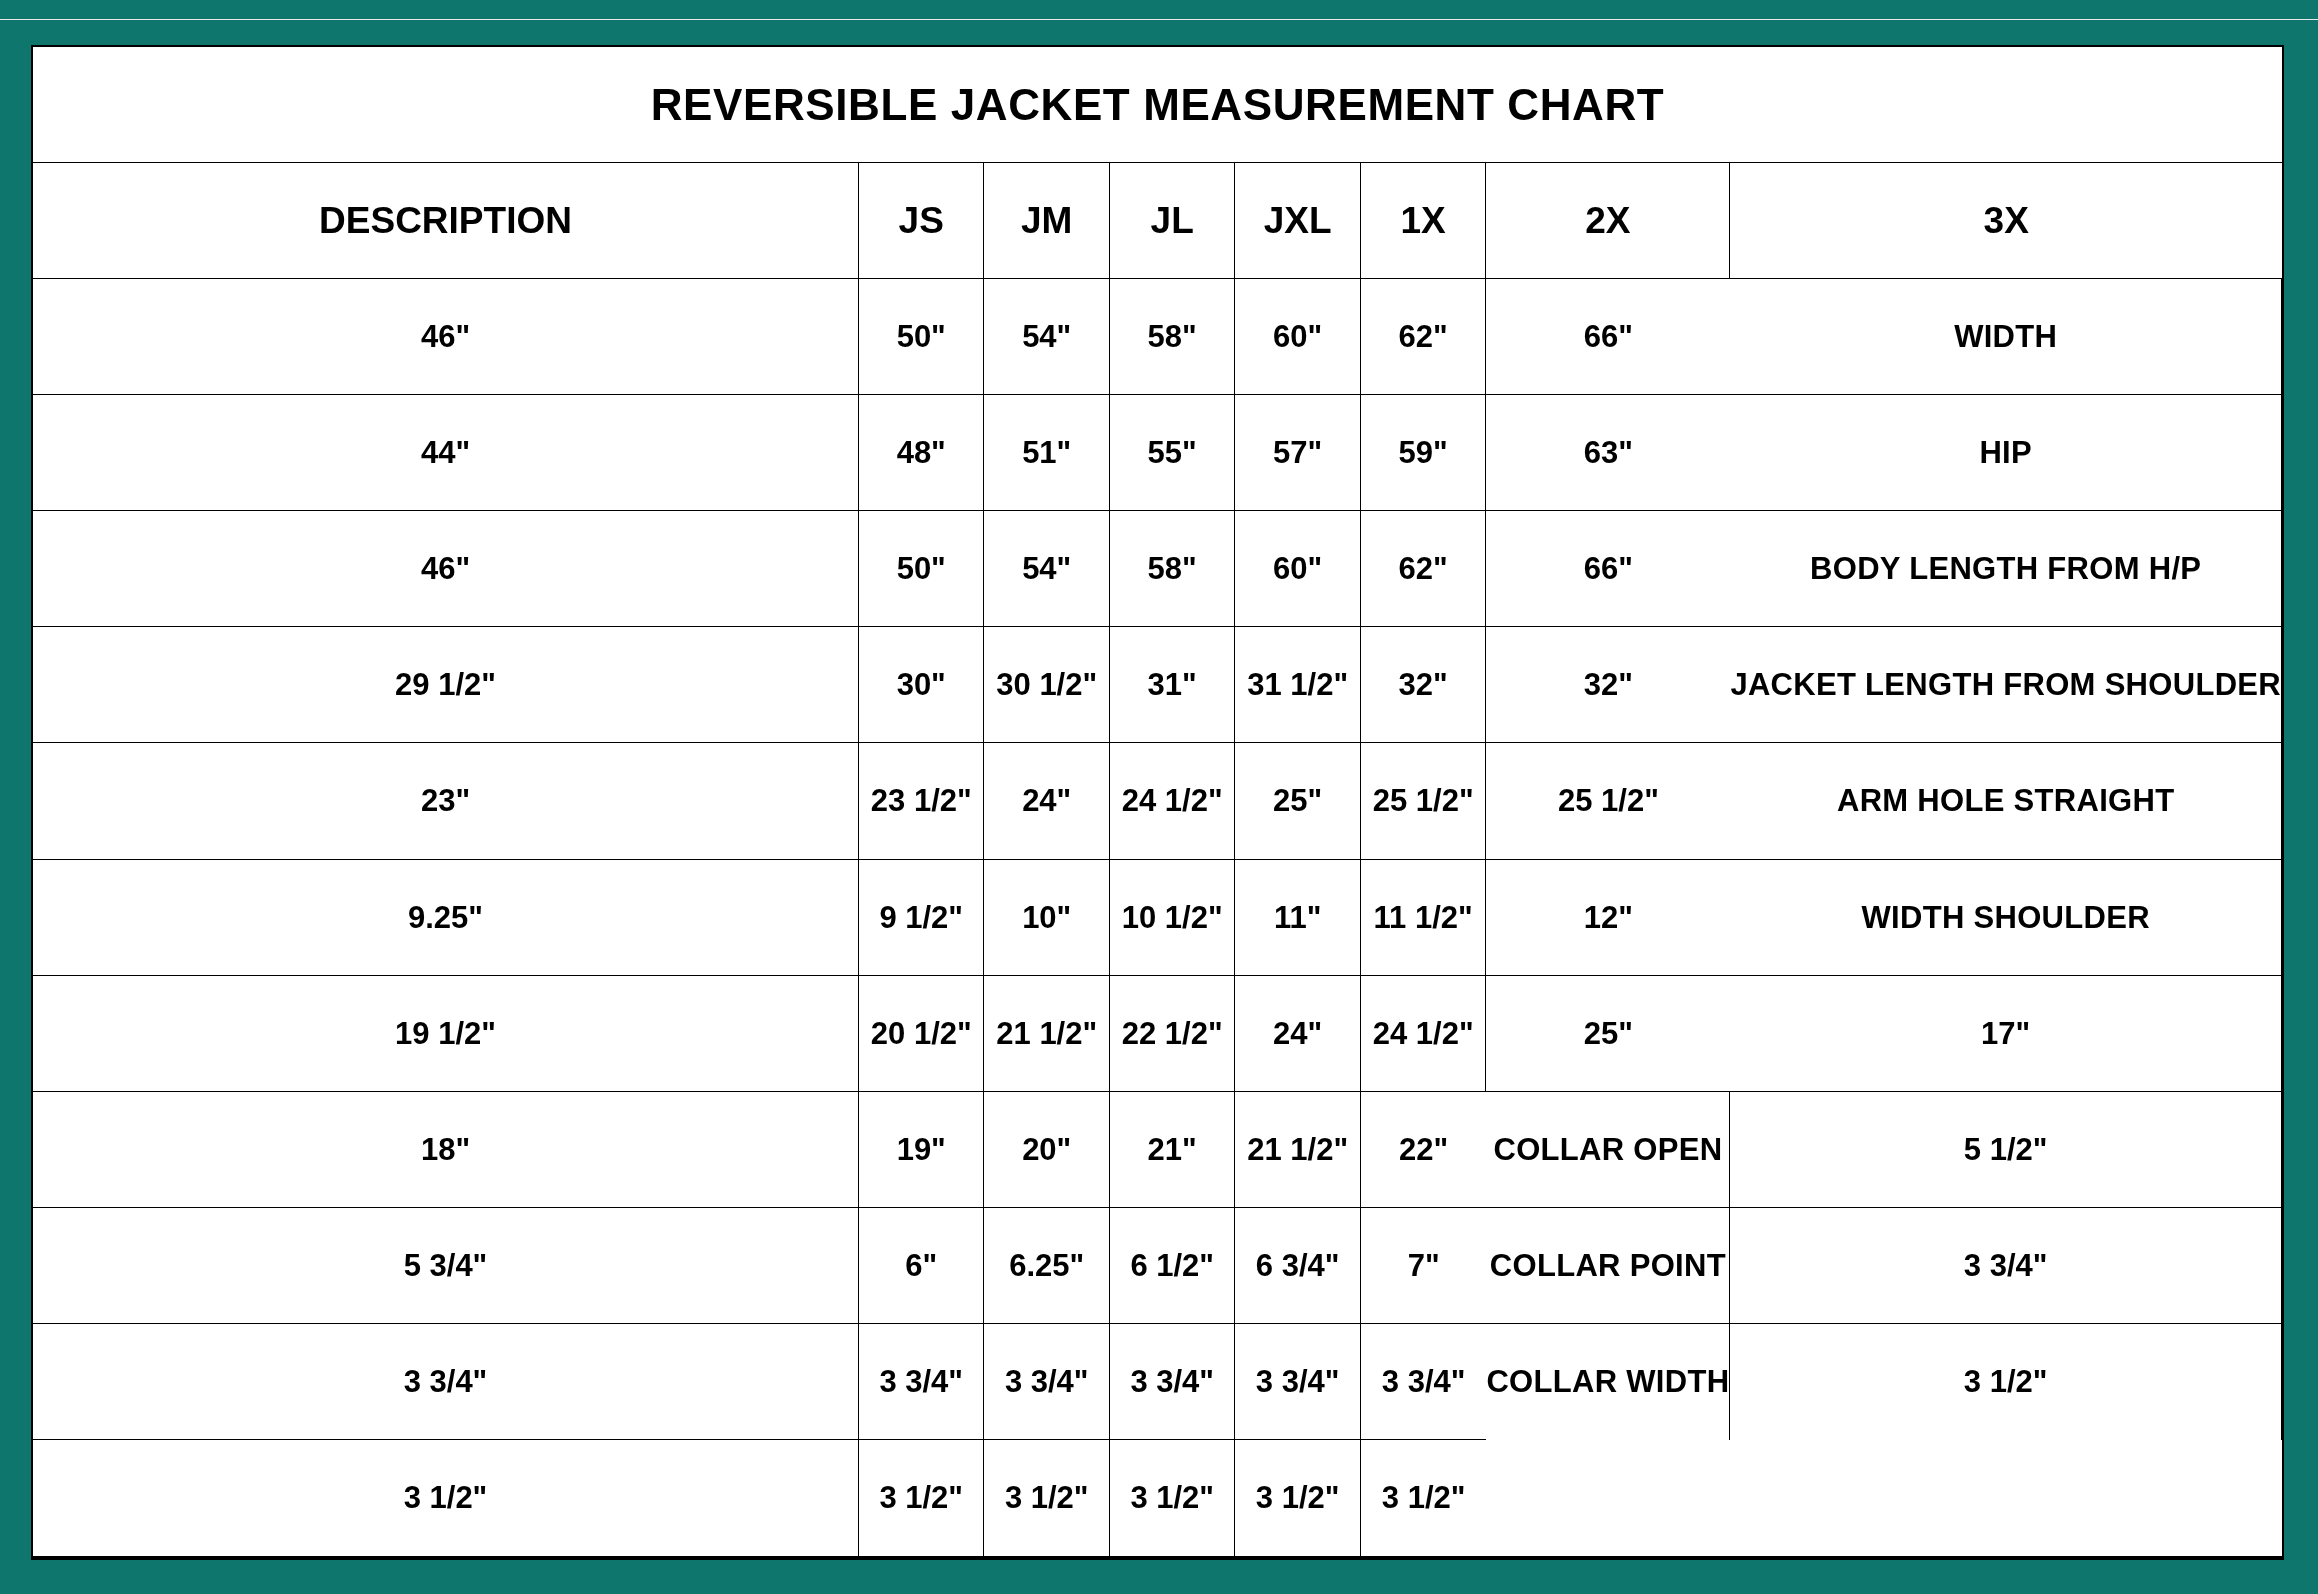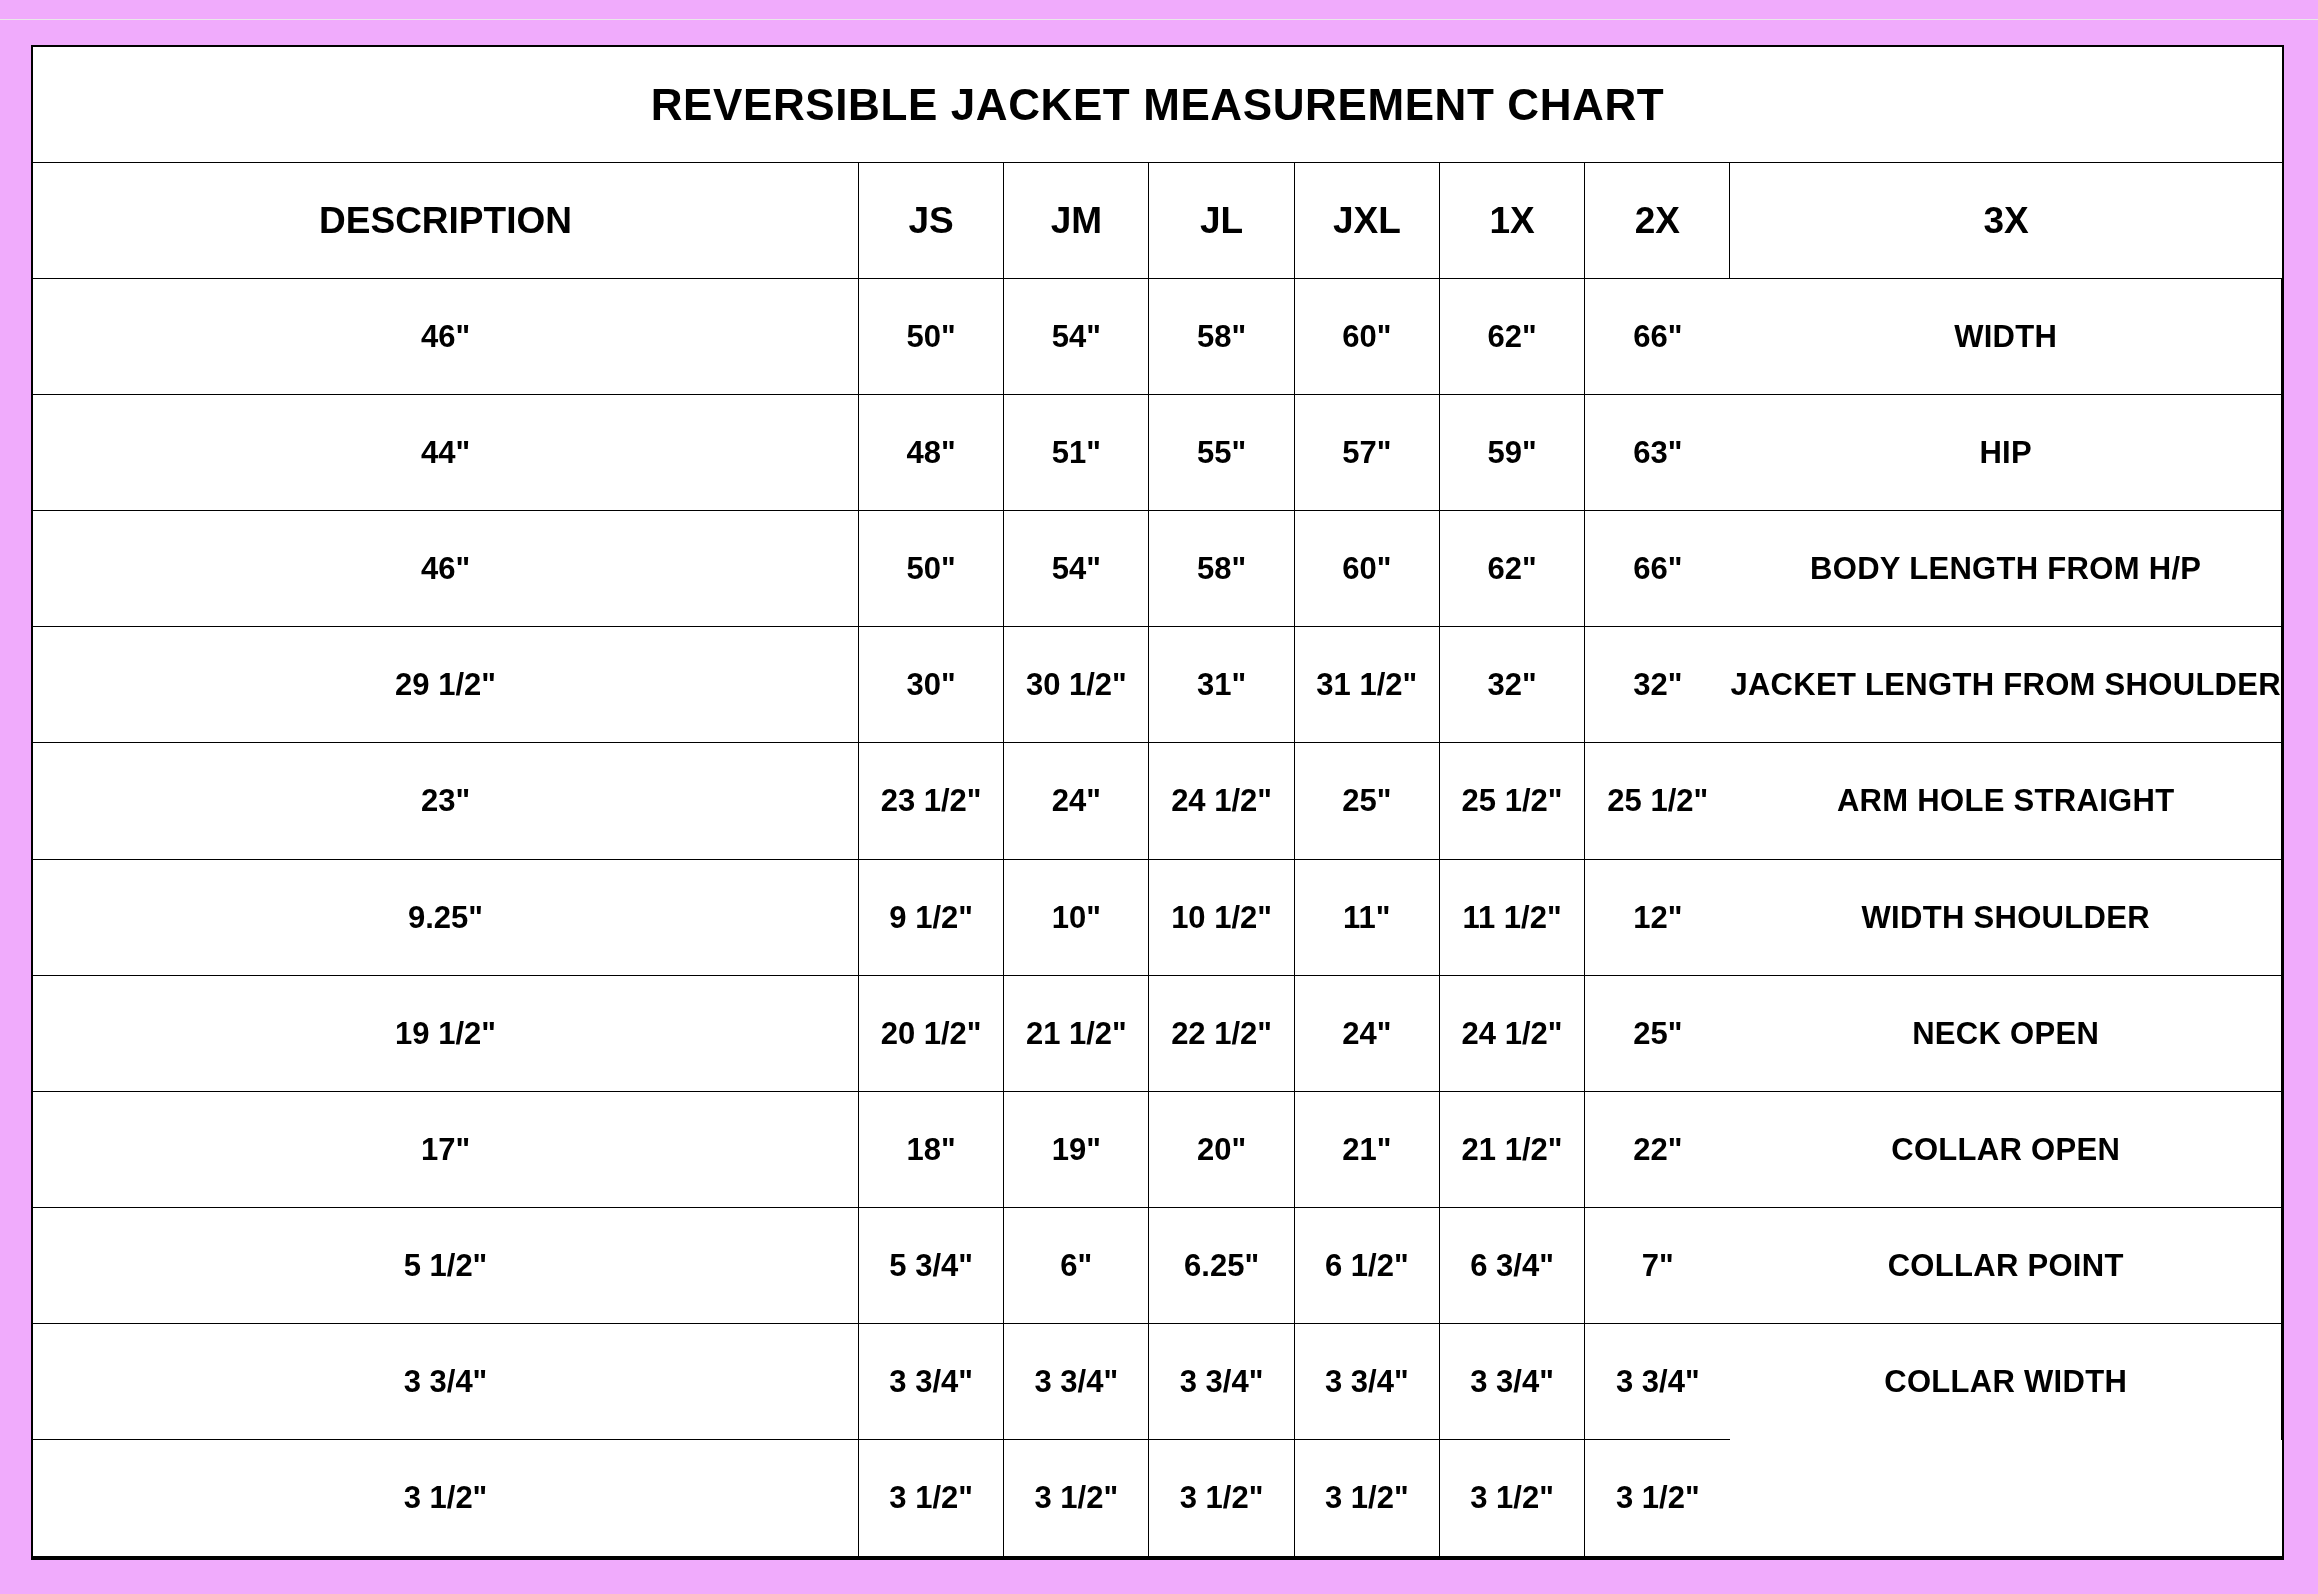--- a/index.html
+++ b/index.html
@@ -4,21 +4,21 @@
 <style>
   html, body {
     margin: 0;
     padding: 0;
     background: #ffffff;
   }
   .page {
     position: relative;
     width: 2319px;
     height: 1594px;
-    background: #f0abfc;
+    background: #0f766e;
     font-family: "Liberation Sans", sans-serif;
     font-weight: 700;
     color: #000000;
     overflow: hidden;
   }
   .hairline {
     position: absolute;
     left: 0;
     top: 19px;
     width: 2319px;
@@ -126,21 +126,20 @@
       <div class="cell value-cell">11 1/2"</div>
       <div class="cell value-cell col-last">12"</div>
       <div class="cell desc-cell">WIDTH SHOULDER</div>
       <div class="cell value-cell">19 1/2"</div>
       <div class="cell value-cell">20 1/2"</div>
       <div class="cell value-cell">21 1/2"</div>
       <div class="cell value-cell">22 1/2"</div>
       <div class="cell value-cell">24"</div>
       <div class="cell value-cell">24 1/2"</div>
       <div class="cell value-cell col-last">25"</div>
-      <div class="cell desc-cell">NECK OPEN</div>
       <div class="cell value-cell">17"</div>
       <div class="cell value-cell">18"</div>
       <div class="cell value-cell">19"</div>
       <div class="cell value-cell">20"</div>
       <div class="cell value-cell">21"</div>
       <div class="cell value-cell">21 1/2"</div>
       <div class="cell value-cell col-last">22"</div>
       <div class="cell desc-cell">COLLAR OPEN</div>
       <div class="cell value-cell">5 1/2"</div>
       <div class="cell value-cell">5 3/4"</div>

